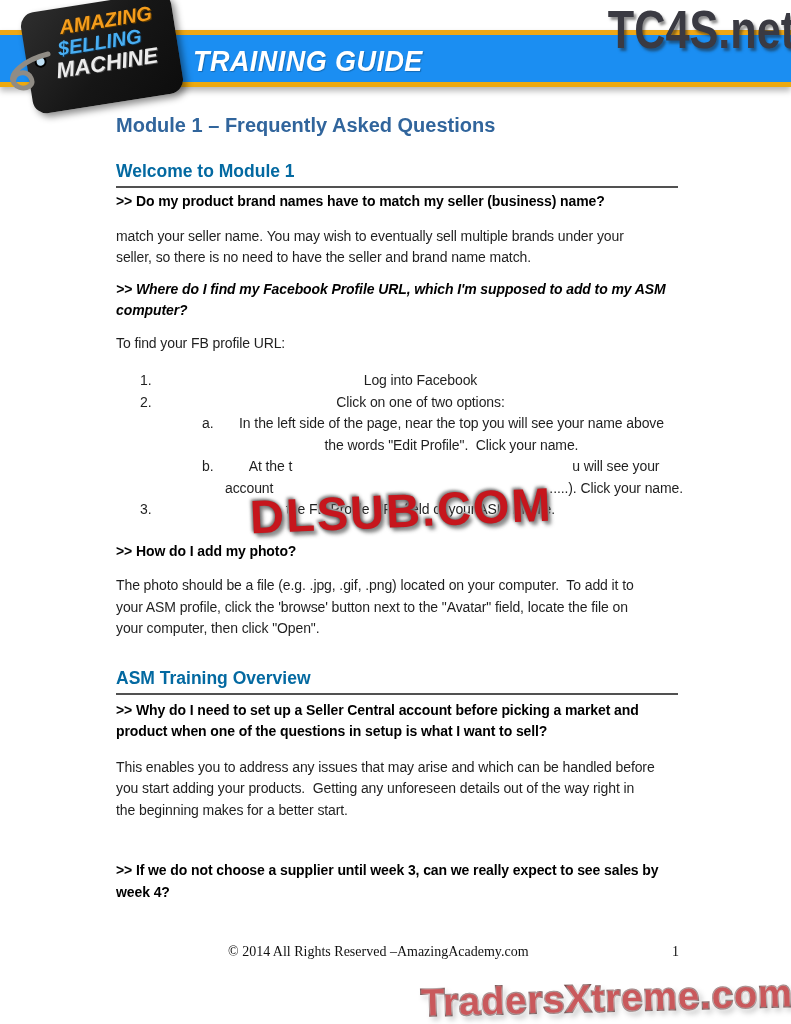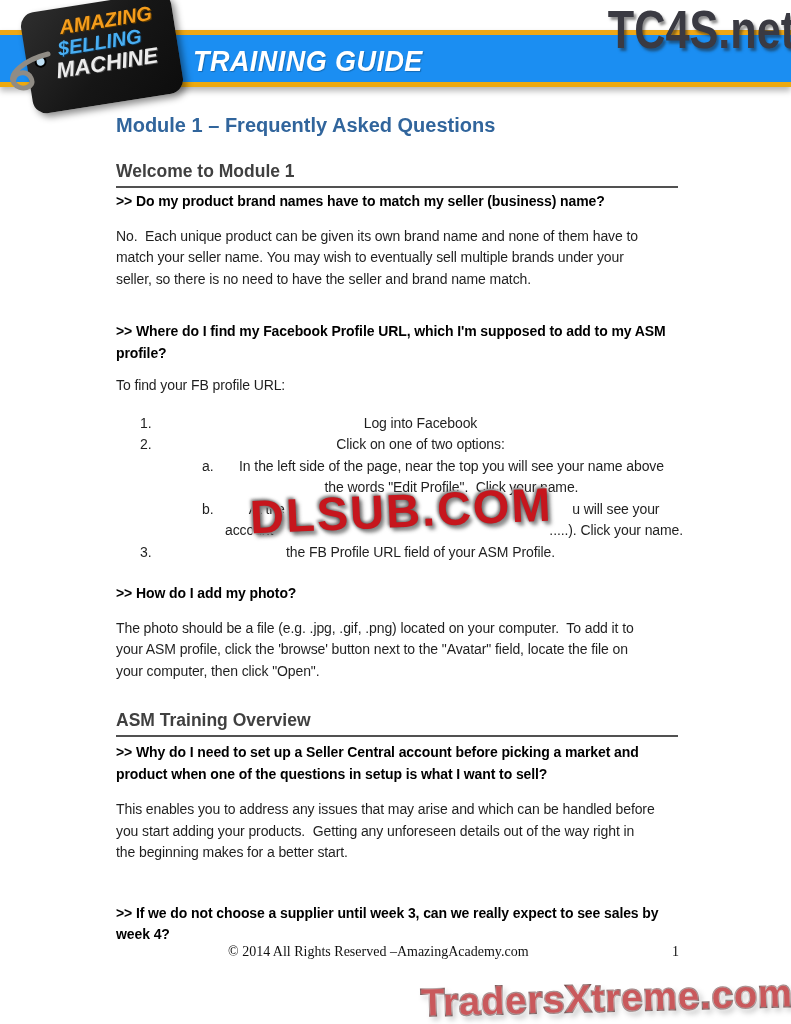--- a/index.html
+++ b/index.html
@@ -43,27 +43,27 @@
   .wm-bottom { position:absolute; right:-2px; top:979px; z-index:40;
                font-size:38px; line-height:1; font-weight:800; letter-spacing:1px;
                color:#c9595c; transform:rotate(-1.5deg);
                -webkit-text-stroke:2.5px #4e1c1c; paint-order:stroke fill;
                text-shadow:0 0 5px #fff, 0 0 8px #fff, 3px 4px 6px rgba(0,0,0,0.35);
                white-space:pre; }
 
   
   .content { position:absolute; left:116px; top:113px; width:562px; z-index:10; }
   .h1 { font-size:20px; line-height:25px; font-weight:bold; color:#31659c; white-space:pre; }
-  .h2 { font-size:17.5px; line-height:22px; font-weight:bold; color:#404040;
+  .h2 { font-size:17.5px; line-height:22px; font-weight:bold; color:#0369a1;
         border-bottom:2px solid #515151; padding-bottom:4px; white-space:pre; }
   .h2.first { margin-top:22px; }
   .h2.second { margin-top:27px; }
   .q { margin-top:3px; font-size:14px; line-height:21.5px; font-weight:bold; color:#000;
        letter-spacing:-0.1px; white-space:pre-wrap; }
-  .q.tight { margin-top:31px; }
+  .q.tight { margin-top:10px;font-style:italic; }
   .q.photo { margin-top:20px; }
   .q.supplier { margin-top:39px; }
   .q4m { margin-top:5px; }
   .a { margin-top:13px; font-size:14px; line-height:21.5px; color:#1f1f1f;
        letter-spacing:-0.1px; white-space:pre-wrap; }
   .a.intro { margin-top:11px; }
   .a4m { margin-top:14px; }
   .bl-line { display:block; white-space:pre; }
 
   
@@ -101,23 +101,23 @@
   <div class="logo-line logo-l3">MACHINE</div>
 </div>
 
 <div class="wm-top">TC4S.net</div>
 
 <div class="content">
   <div class="h1">Module 1 – Frequently Asked Questions</div>
   <div class="h2 first">Welcome to Module 1</div>
 
   <p class="q">&gt;&gt; Do my product brand names have to match my seller (business) name?</p>
-  <p class="a"><span class="bl-line">No.  Each unique product can be given its own brand name and none of them have to</span><span class="bl-line">match your seller name. You may wish to eventually sell multiple brands under your</span><span class="bl-line">seller, so there is no need to have the seller and brand name match.</span></p>
+  <p class="a"><span class="bl-line">match your seller name. You may wish to eventually sell multiple brands under your</span><span class="bl-line">seller, so there is no need to have the seller and brand name match.</span></p>
 
-  <p class="q tight"><span class="bl-line">&gt;&gt; Where do I find my Facebook Profile URL, which I'm supposed to add to my ASM</span><span class="bl-line">profile?</span></p>
+  <p class="q tight"><span class="bl-line">&gt;&gt; Where do I find my Facebook Profile URL, which I'm supposed to add to my ASM</span><span class="bl-line">computer?</span></p>
   <p class="a intro">To find your FB profile URL:</p>
 
   <div class="list">
     <div class="li l1">
       <span class="m">1.</span>
       <span class="t">Log into Facebook</span>
     </div>
     <div class="li l1">
       <span class="m">2.</span>
       <span class="t">Click on one of two options:</span>

